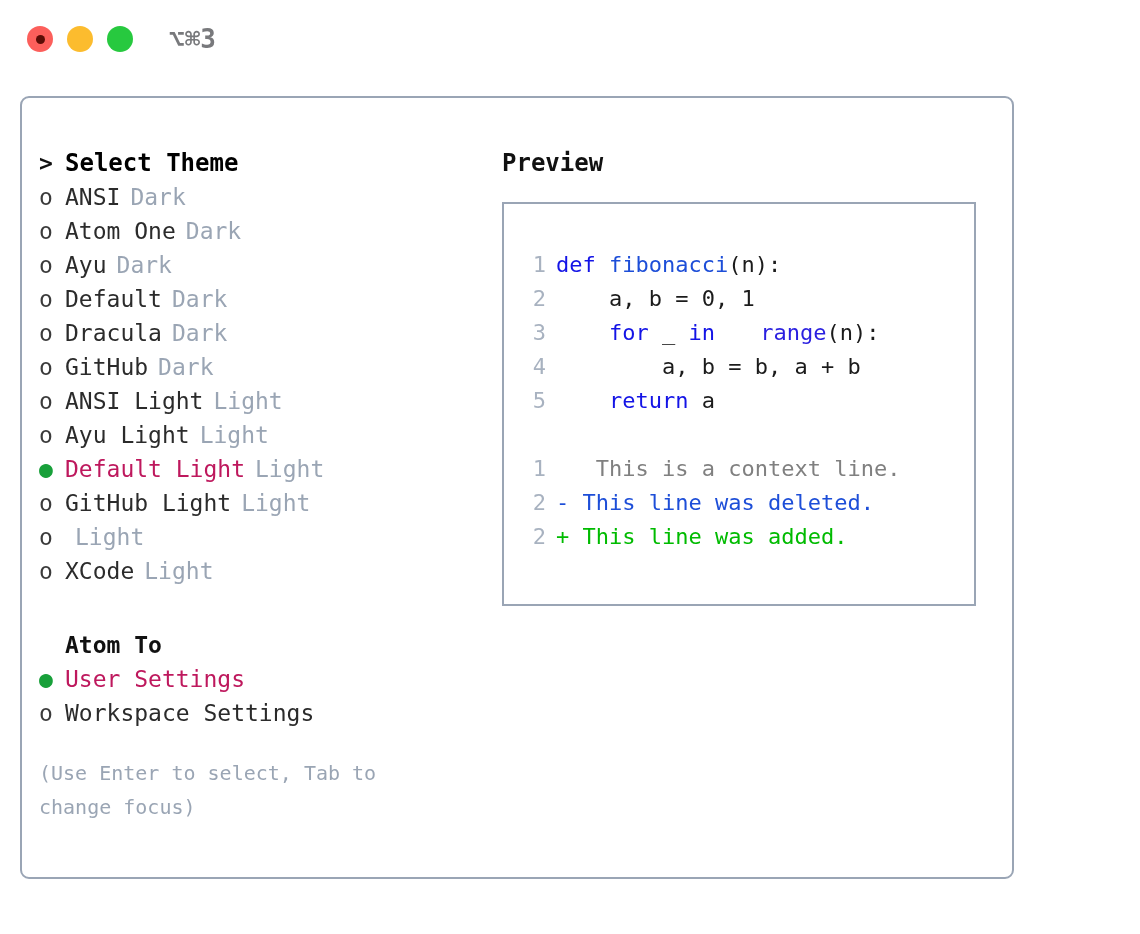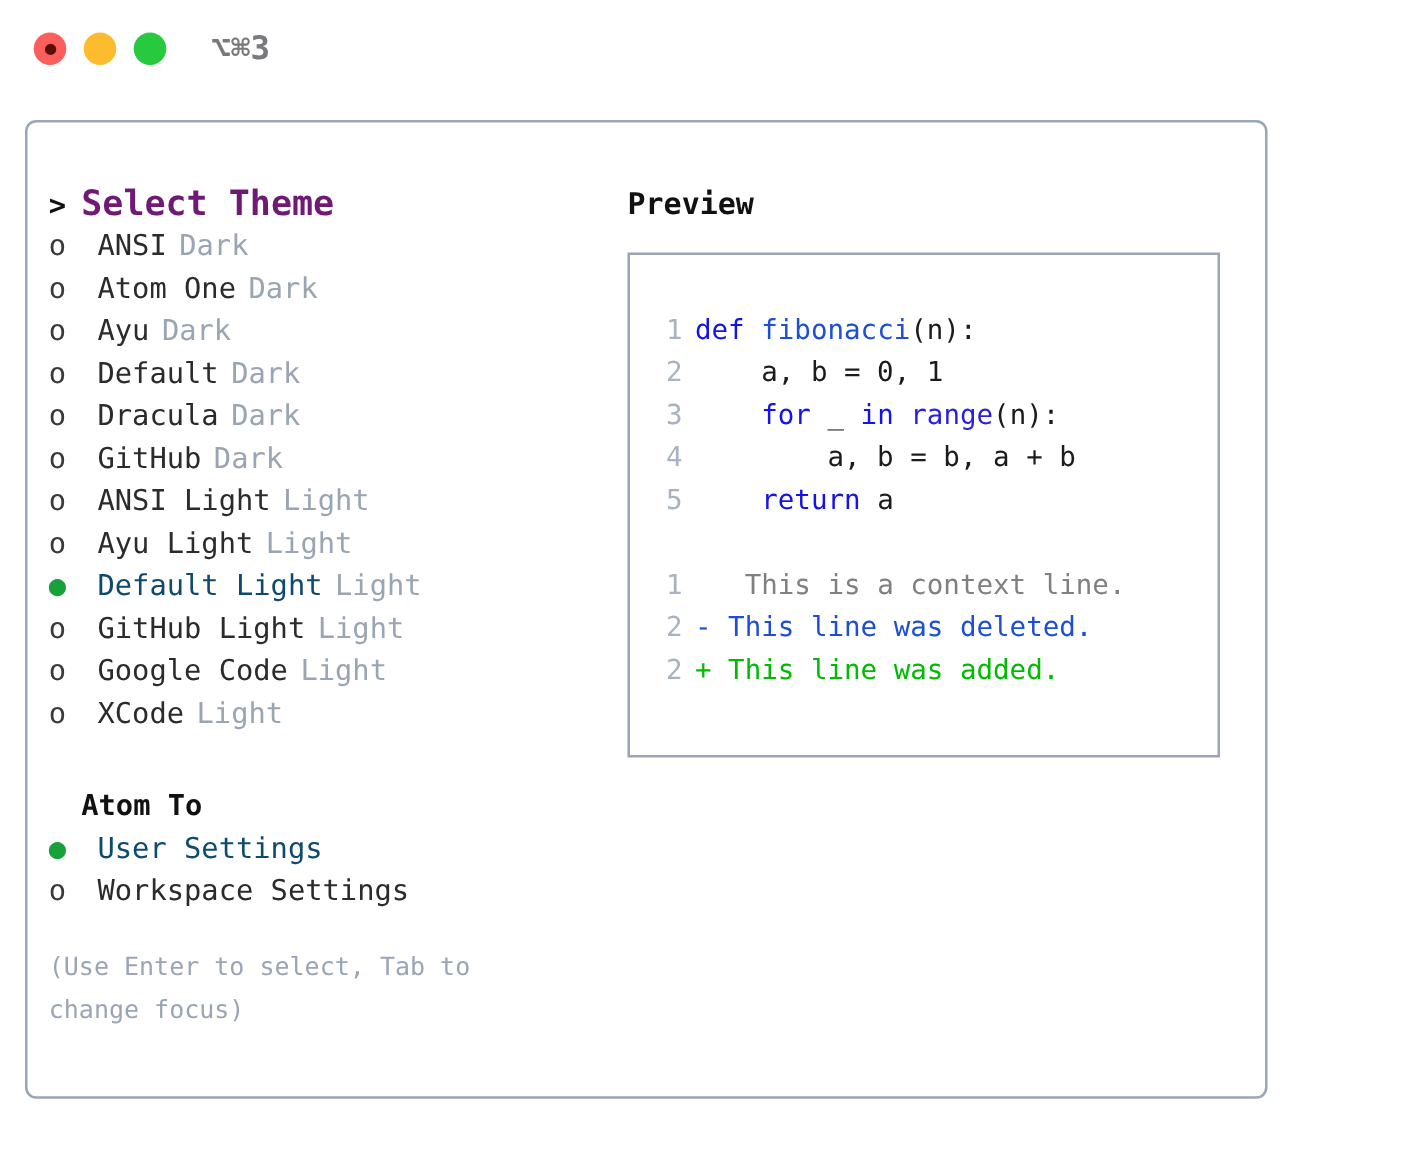--- a/index.html
+++ b/index.html
@@ -113,29 +113,28 @@
     color: #18a03a;
   }
   .bullet-caret {
     color: #111111;
     font-weight: bold;
   }
   .bullet-blank { color: transparent; }
 
   .row-header {
     font-weight: bold;
-    color: #701a75;
-    font-size: 28px;
+    color: #000000;
+    font-size: 24px;
   }
   .label {
     color: #2b2b2b;
-    margin-left: 13px;
   }
   .label-selected {
-    color: #0c4a6e;
+    color: #be185d;
   }
   .badge {
     color: #9aa5b4;
     margin-left: 10px;
   }
   .section-label {
     color: #111111;
     font-weight: bold;
     font-size: 23px;
   }
@@ -186,21 +185,21 @@
     width: 30px;
     flex: 0 0 30px;
     text-align: right;
     color: #a8b2c0;
     margin-right: 10px;
   }
   .code-text { white-space: pre; }
 
   .tok-kw   { color: #1414e6; }
   .tok-fn   { color: #1d4ed8; }
-  .tok-call { color: #2a1fe0; }
+  .tok-call { color: #2a1fe0; margin-left: 32px; }
   .tok-plain{ color: #1b1b1b; }
 
   .diff-gap { height: 34px; }
   .diff-ctx { color: #808080; }
   .diff-del { color: #1d4ed8; }
   .diff-add { color: #00bb00; }
 </style>
 </head>
 <body>
 
@@ -229,21 +228,21 @@
             <div class="row"><span class="bullet bullet-empty">o</span><span class="label">ANSI</span><span class="badge">Dark</span></div>
             <div class="row"><span class="bullet bullet-empty">o</span><span class="label">Atom One</span><span class="badge">Dark</span></div>
             <div class="row"><span class="bullet bullet-empty">o</span><span class="label">Ayu</span><span class="badge">Dark</span></div>
             <div class="row"><span class="bullet bullet-empty">o</span><span class="label">Default</span><span class="badge">Dark</span></div>
             <div class="row"><span class="bullet bullet-empty">o</span><span class="label">Dracula</span><span class="badge">Dark</span></div>
             <div class="row"><span class="bullet bullet-empty">o</span><span class="label">GitHub</span><span class="badge">Dark</span></div>
             <div class="row"><span class="bullet bullet-empty">o</span><span class="label">ANSI Light</span><span class="badge">Light</span></div>
             <div class="row"><span class="bullet bullet-empty">o</span><span class="label">Ayu Light</span><span class="badge">Light</span></div>
             <div class="row"><span class="bullet bullet-filled">●</span><span class="label label-selected">Default Light</span><span class="badge">Light</span></div>
             <div class="row"><span class="bullet bullet-empty">o</span><span class="label">GitHub Light</span><span class="badge">Light</span></div>
-            <div class="row"><span class="bullet bullet-empty">o</span><span class="label">Google Code</span><span class="badge">Light</span></div>
+            <div class="row"><span class="bullet bullet-empty">o</span><span class="badge">Light</span></div>
             <div class="row"><span class="bullet bullet-empty">o</span><span class="label">XCode</span><span class="badge">Light</span></div>
           </div>
 
         <div class="spacer-28"></div>
 
         <div class="row">
           <span class="bullet bullet-blank">o</span>
           <span class="section-label">Atom To</span>
         </div>
 

